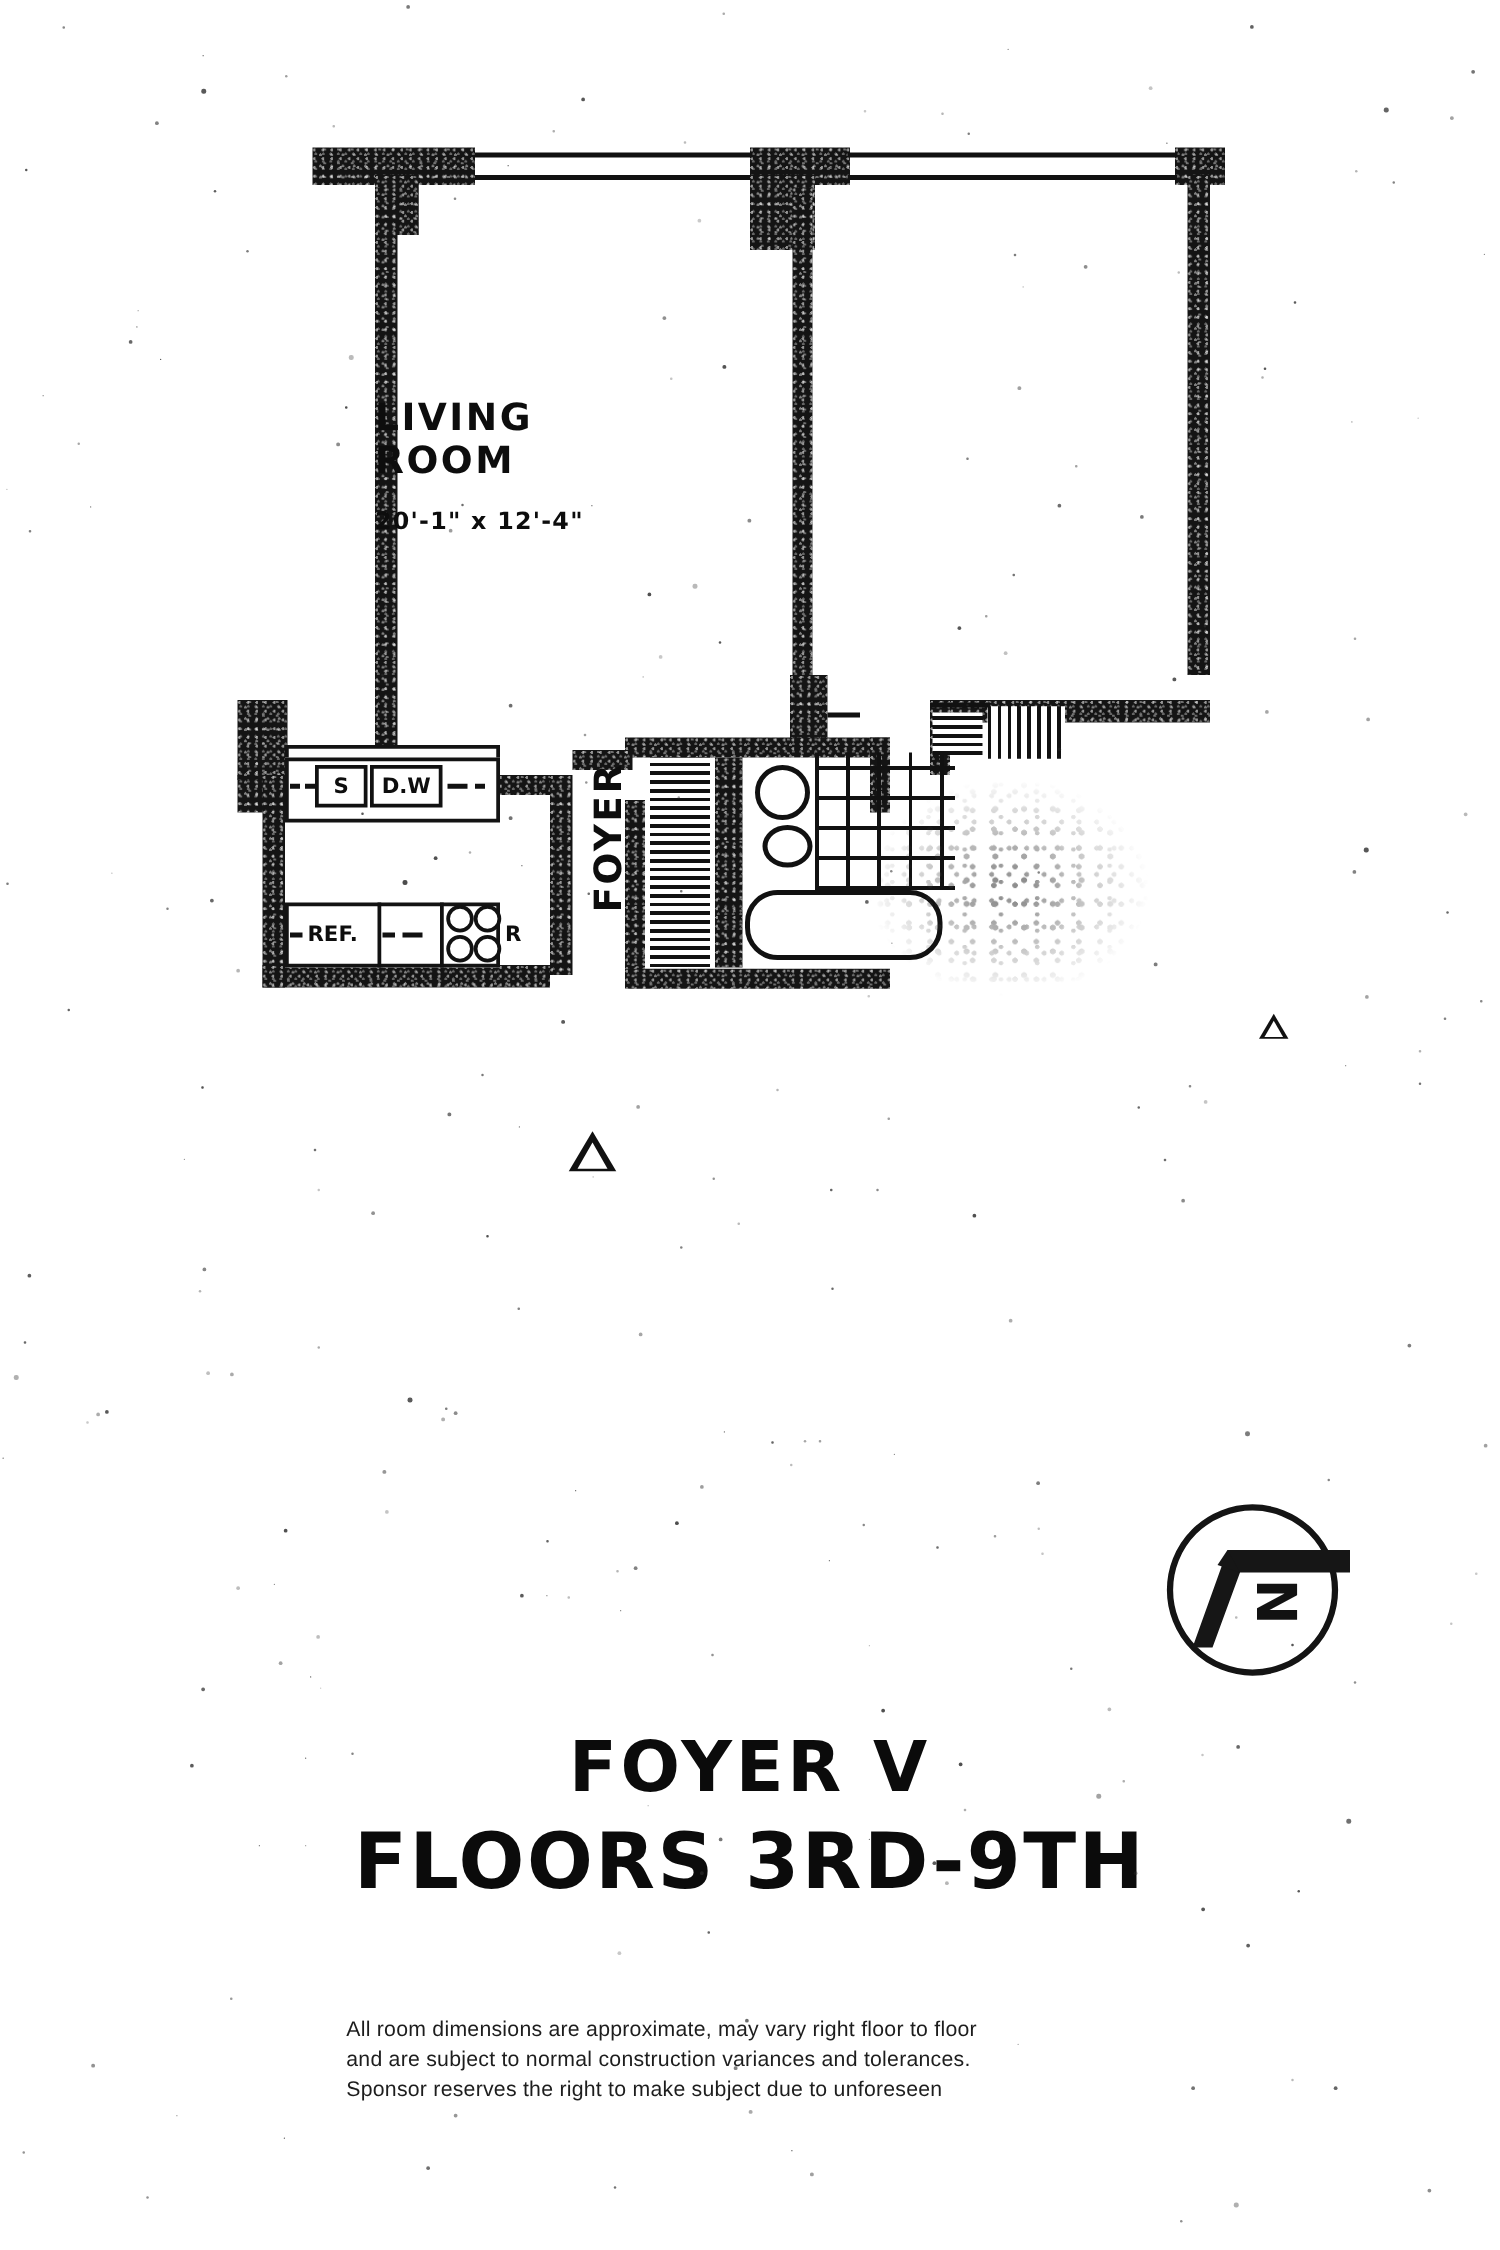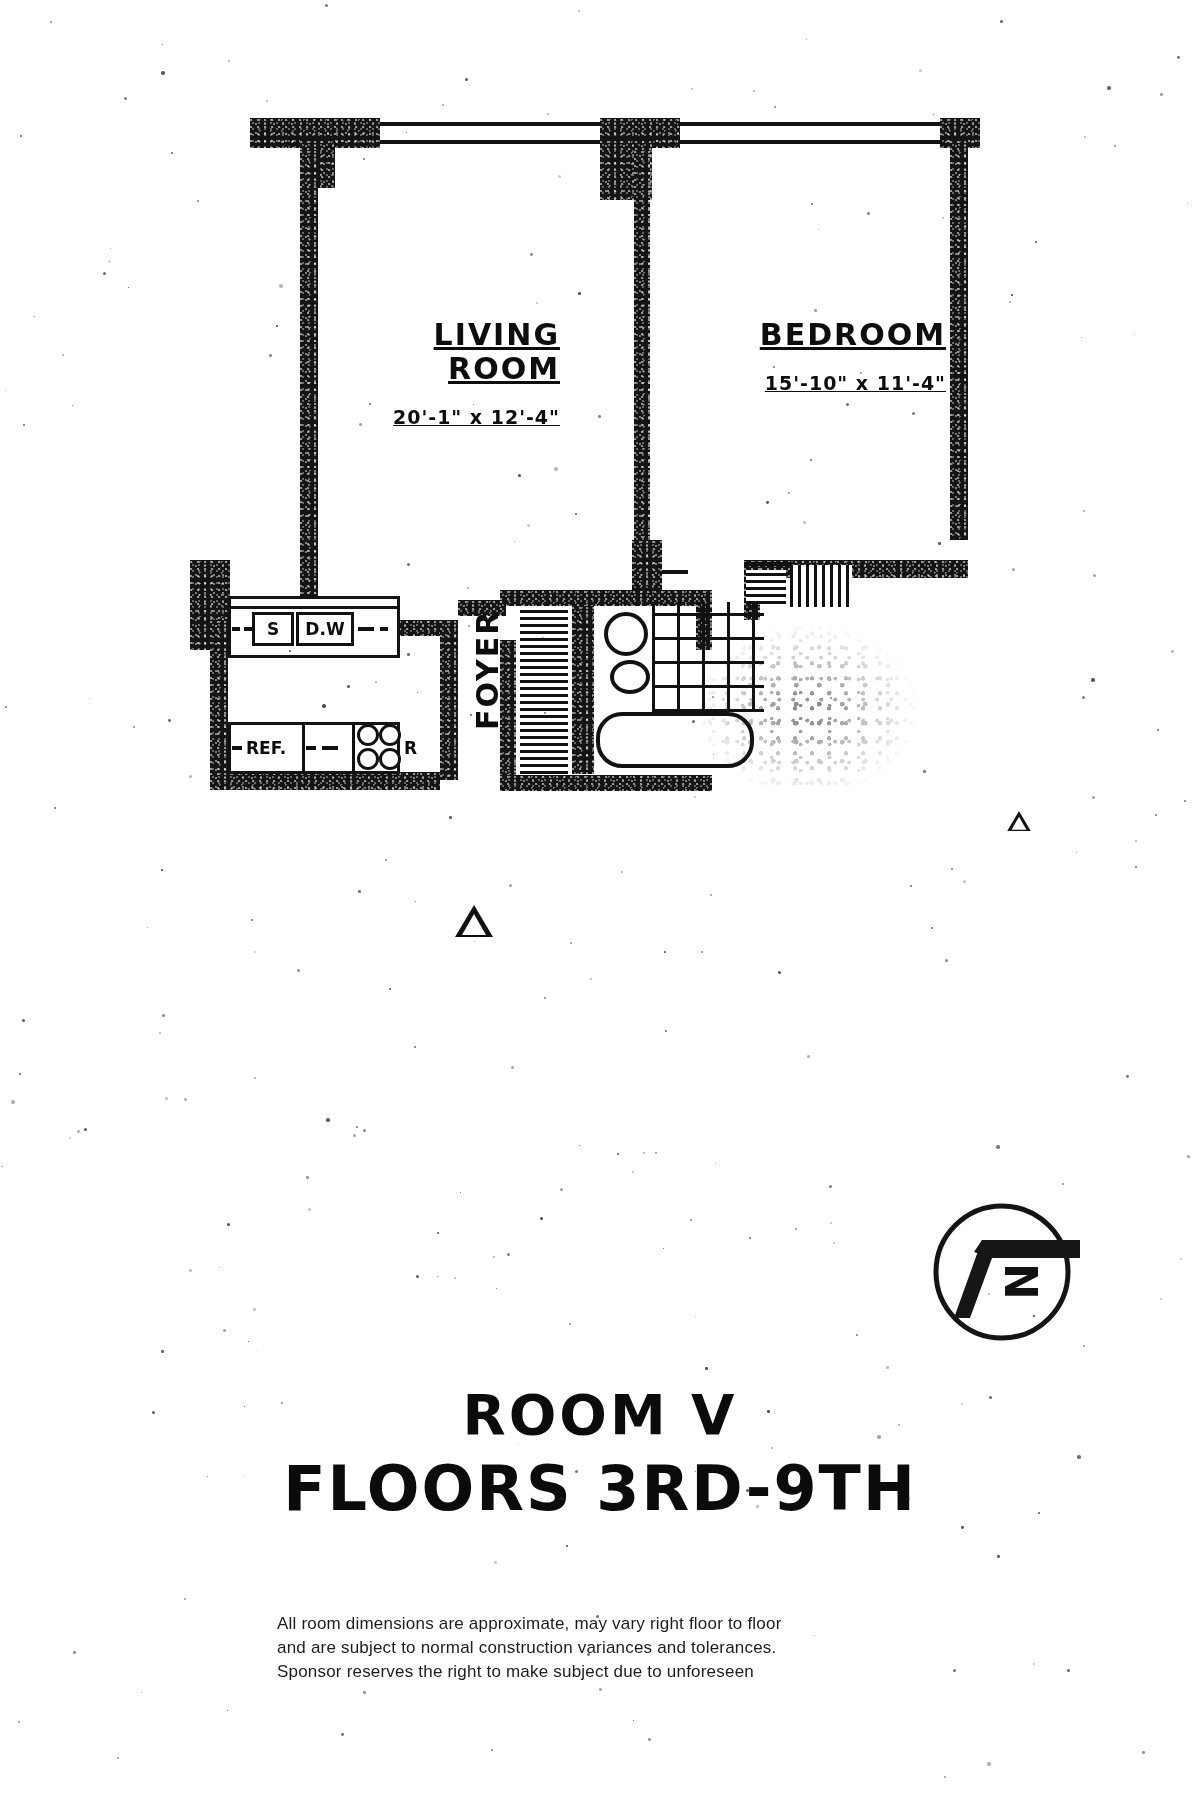--- a/index.html
+++ b/index.html
@@ -41,25 +41,24 @@
     box-sizing: border-box;
     background: #fff;
   }
 
   
   .room-label {
     position: absolute;
     color: #0d0d0d;
     font-weight: 700;
     letter-spacing: 1px;
-    text-align: right;
+    text-align: left;
     white-space: pre-line;
     line-height: 1.12;
     font-family: "DejaVu Sans", sans-serif;
-    text-decoration: underline;
   }
   .room-name { font-size: 30px; letter-spacing: 2px; }
   .room-dims { font-size: 19px; font-weight: 700; letter-spacing: 1px; margin-top: 4px; }
 
   .vert-label {
     position: absolute;
     font-family: "DejaVu Sans", sans-serif;
     font-weight: 700;
     font-size: 30px;
     letter-spacing: 2px;
@@ -305,45 +304,41 @@
   <div class="tilegrid" style="left:652px;top:602px;width:112px;height:110px;"></div>
 
   <div class="tub" style="left:596px;top:712px;width:158px;height:56px;"></div>
 
   <div class="room-label" style="left:300px;top:300px;width:260px;">
     <div class="room-name">LIVING
 ROOM</div>
     <div class="room-dims">20'-1" x 12'-4"</div>
   </div>
 
-  <div class="room-label" style="left:656px;top:300px;width:290px;">
-    <div class="room-name">BEDROOM</div>
-    <div class="room-dims">15'-10" x 11'-4"</div>
-  </div>
 
 
   <div class="vert-label" style="left:470px;top:730px;">FOYER</div>
 
   <div class="tri" style="left:455px;top:905px;"></div>
   <div class="tri" style="left:1000px;top:805px;transform:scale(.62);"></div>
 
   <div id="smudge"></div>
 </div>
 
 <div id="compass">
   <svg width="150" height="150" viewBox="0 0 150 150" aria-hidden="true">
     <circle cx="72" cy="72" r="66" fill="none" stroke="#141414" stroke-width="5"></circle>
 
     <path d="M 40 118 L 62 58 L 150 58 L 150 40 L 52 40 L 24 118 Z" fill="#161616"></path>
     <polygon points="62,58 44,52 52,40" fill="#161616"></polygon>
   </svg>
   <div class="abs" style="left:72px;top:56px;font-family:'DejaVu Sans',sans-serif;font-weight:700;font-size:44px;color:#121212;transform:rotate(90deg);transform-origin:center;">N</div>
 </div>
 
-<div class="title-block" id="title-unit">ROOM V</div>
+<div class="title-block" id="title-unit">FOYER V</div>
 <div class="title-block" id="title-floors">FLOORS 3RD-9TH</div>
 
 <div class="disclaimer">
   <div>All room dimensions are approximate, may vary right floor to floor</div>
   <div>and are subject to normal construction variances and tolerances.</div>
   <div>Sponsor reserves the right to make subject due to unforeseen</div>
 </div>
 
 <div id="noise">
     <div class="sp" style="width: 2.8px; height: 2.8px; left: 961px; top: 1526px; opacity: 0.79;"></div>

